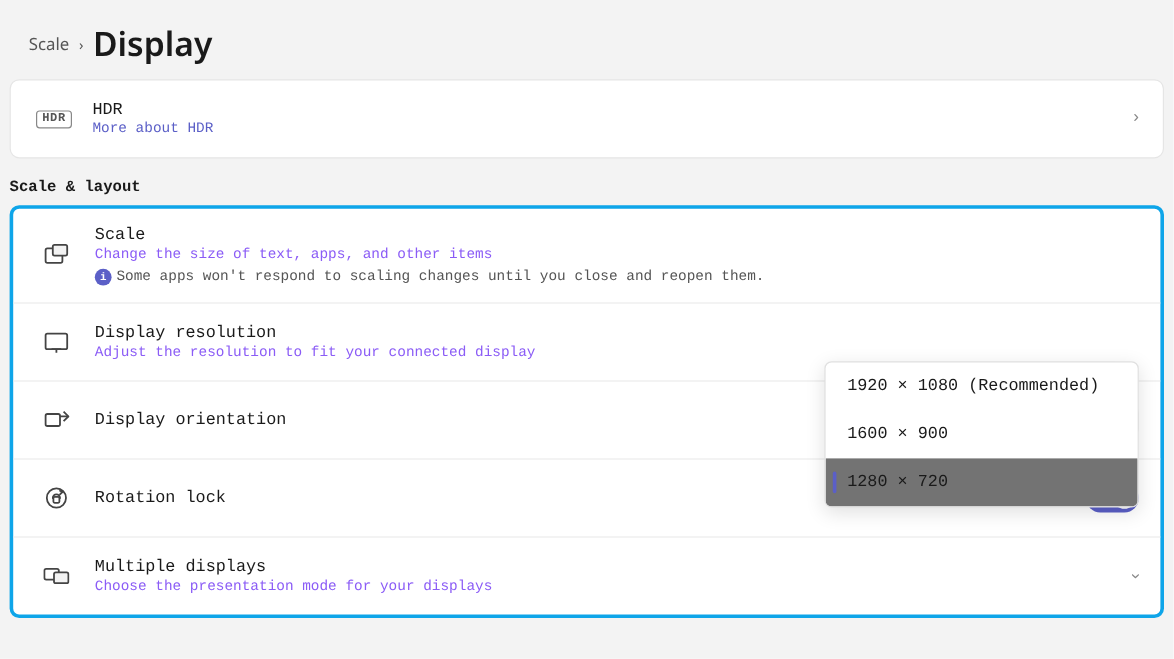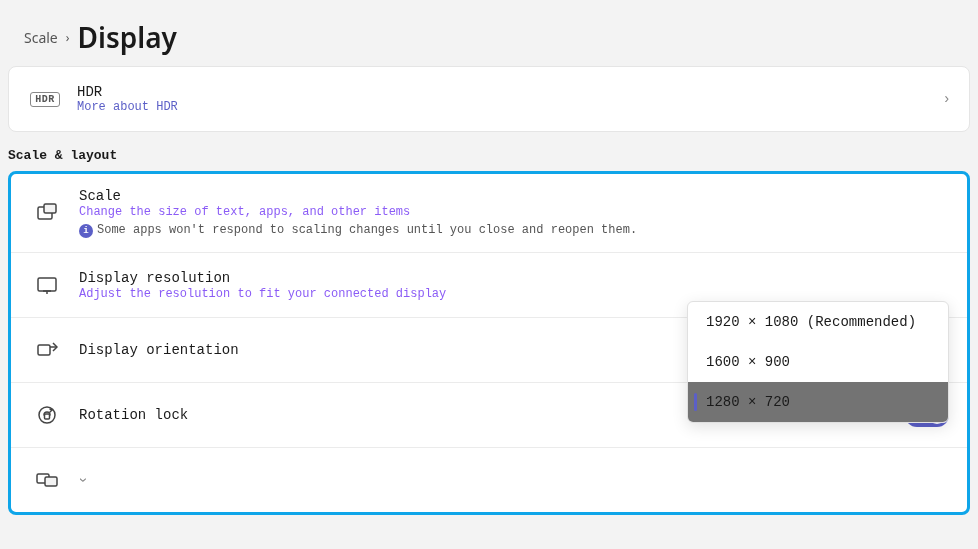--- a/index.html
+++ b/index.html
@@ -334,20 +334,24 @@
       </div>
     </div>
 
     <div class="card-row">
       <div class="icon-wrap">
         <svg viewBox="0 0 22 22" fill="none" stroke="#444" stroke-width="1.5">
           <rect x="1" y="5" width="12" height="9" rx="1.5"></rect>
           <rect x="9" y="8" width="12" height="9" rx="1.5" fill="#f3f3f3"></rect>
         </svg>
       </div>
+      <div class="row-text">
+        <div class="row-title">Multiple displays</div>
+        <div class="row-subtitle">Choose the presentation mode for your displays</div>
+      </div>
       <div class="row-right">
         <span class="chevron-right" style="transform:rotate(90deg);display:inline-block;">›</span>
       </div>
     </div>
 
   </div>
 
 </div>
 
 </body></html>

